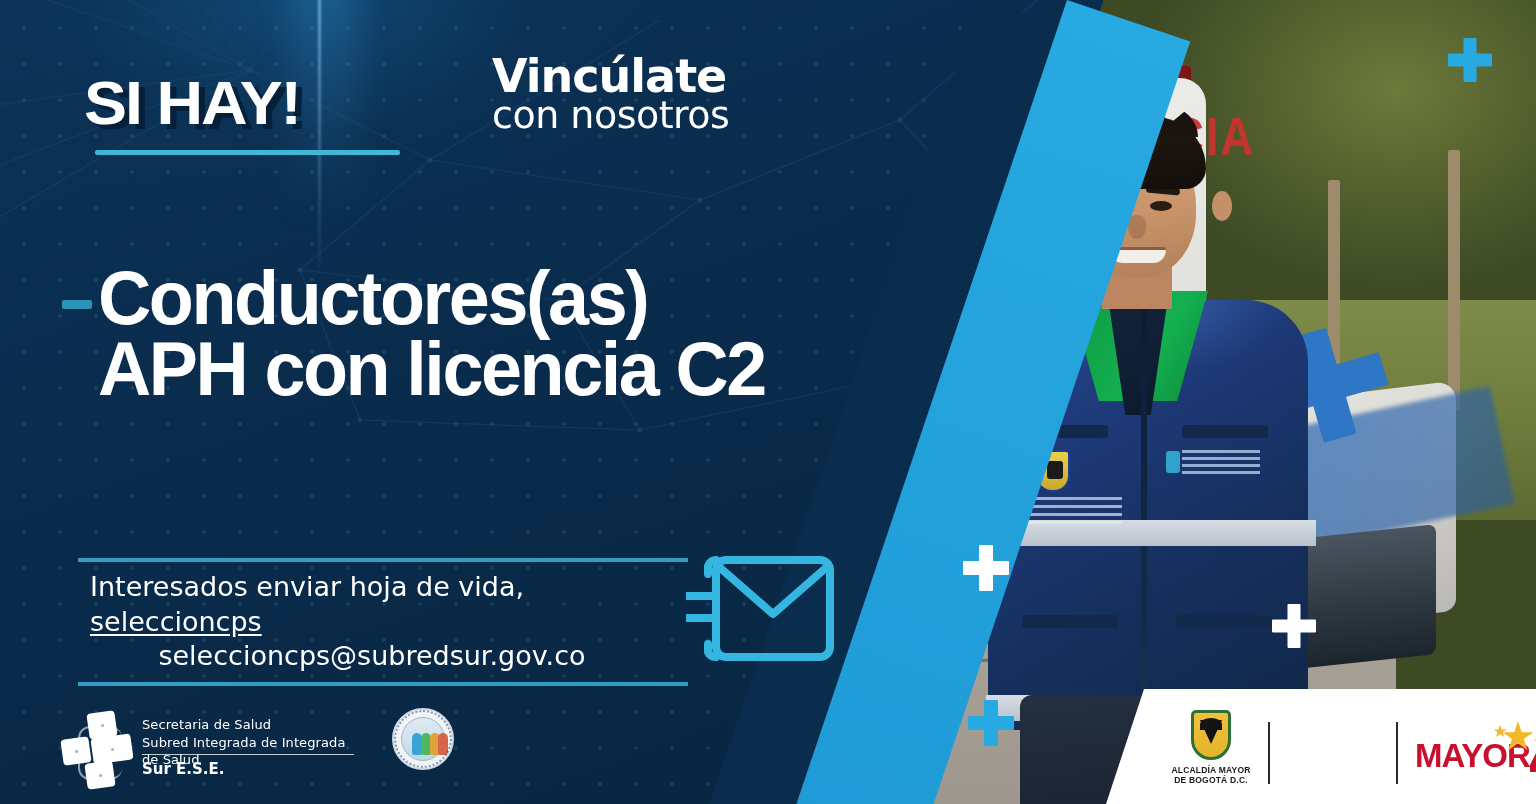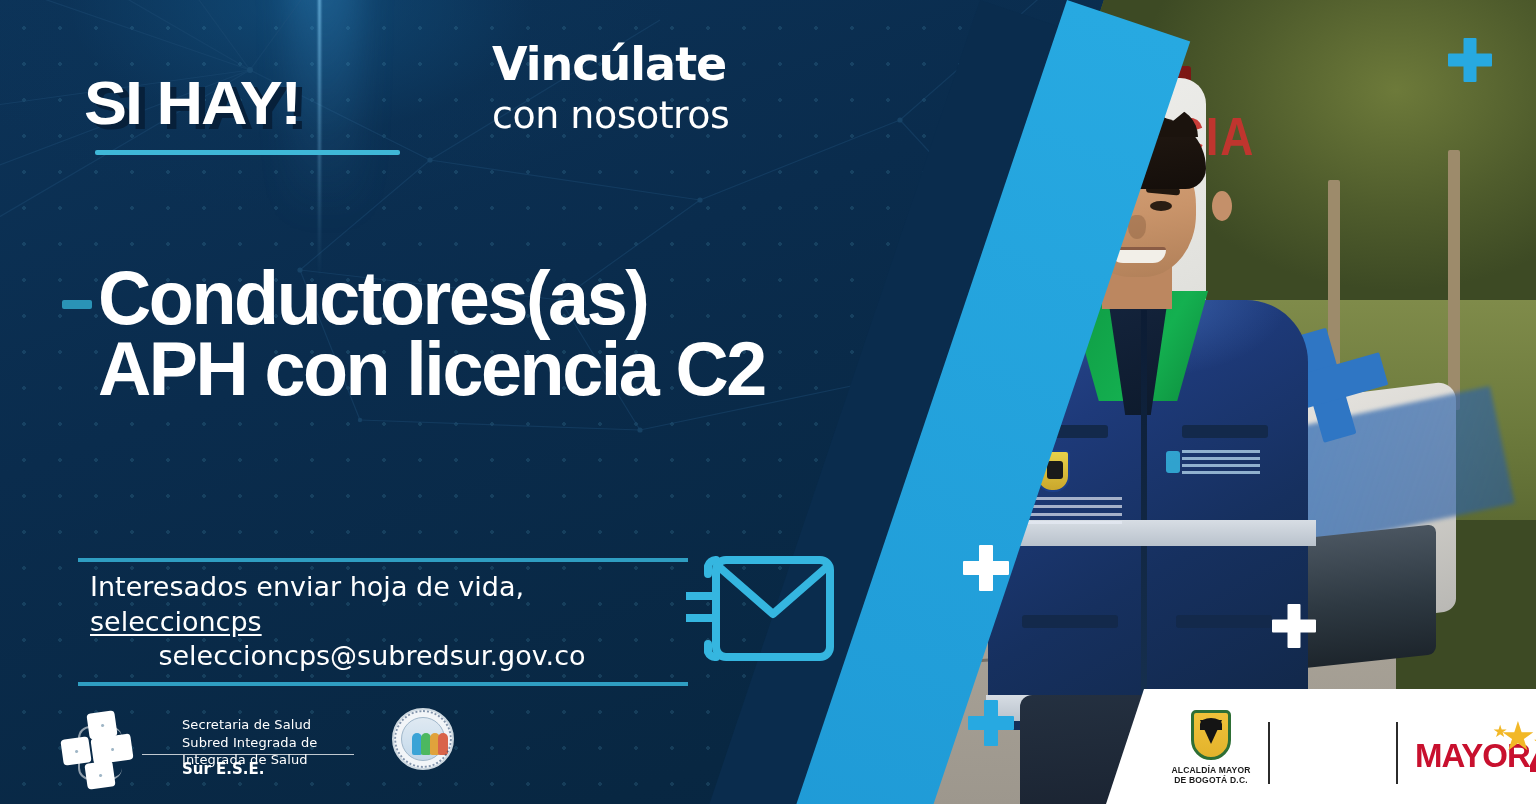--- a/index.html
+++ b/index.html
@@ -257,21 +257,21 @@
     transform:scaleX(1.04);
     transform-origin:left center;
     text-shadow:6px 5px 0 #07203a;
   }
   .kicker-rule{
     position:absolute; left:95px; top:150px; width:305px; height:5px;
     background:#3fb8d8; border-radius:2px;
   }
 
   .vinculate{
-    position:absolute; left:492px; top:40px;
+    position:absolute; left:492px; top:52px;
     font:700 46px/1.05 "DejaVu Sans", sans-serif;
     color:#fff; letter-spacing:-1px;
   }
   .connosotros{
     position:absolute; left:492px; top:96px;
     font:400 38px/1.05 "DejaVu Sans", sans-serif;
     color:#fff; letter-spacing:-.5px;
   }
   .badge{
     position:absolute; left:466px; top:165px;
@@ -320,21 +320,21 @@
   .logo-sur{ position:absolute; left:62px; top:712px; width:300px; height:74px; }
   .sur-mark{ position:absolute; left:0; top:0; width:68px; height:72px; }
   .sur-mark span{ position:absolute; background:#fff; border-radius:4px; }
   .sur-mark span:after{ content:""; position:absolute; left:50%; top:50%; width:3px;height:3px; margin:-1.5px 0 0 -1.5px; background:#9fb6c6; border-radius:50%;}
   .m1{ left:26px; top:0;  width:28px; height:26px; transform:rotate(-8deg);}
   .m2{ left:0;   top:26px;width:28px; height:26px; transform:rotate(-8deg);}
   .m3{ left:30px;top:24px;width:40px; height:26px; transform:rotate(-8deg);}
   .m4{ left:24px;top:50px;width:28px; height:26px; transform:rotate(-8deg);}
   .sur-arc{ position:absolute; border:2px solid rgba(255,255,255,.55); }
   .a1{ left:16px; top:14px; width:44px; height:54px; border-radius:12px; border-right:none;}
-  .sur-txt{ position:absolute; left:80px; top:4px; color:#fff;margin-left:40px; }
+  .sur-txt{ position:absolute; left:80px; top:4px; color:#fff; }
   .sur-txt .t1{ font:400 13px/1.35 "DejaVu Sans", sans-serif; letter-spacing:.1px;}
   .sur-txt .t2{ font:400 13px/1.35 "DejaVu Sans", sans-serif; letter-spacing:.1px;}
   .sur-line{ position:absolute; left:80px; top:42px; width:212px; height:1px; background:rgba(255,255,255,.75);}
   .sur-txt .t3{ position:absolute; left:0; top:44px; font:700 15px/1.3 "DejaVu Sans", sans-serif;}
 
   .seal{
     position:absolute; left:392px; top:708px; width:62px; height:62px;
     border-radius:50%;
     background:#f2f5f8;
     border:2px solid #cdd8e0;

